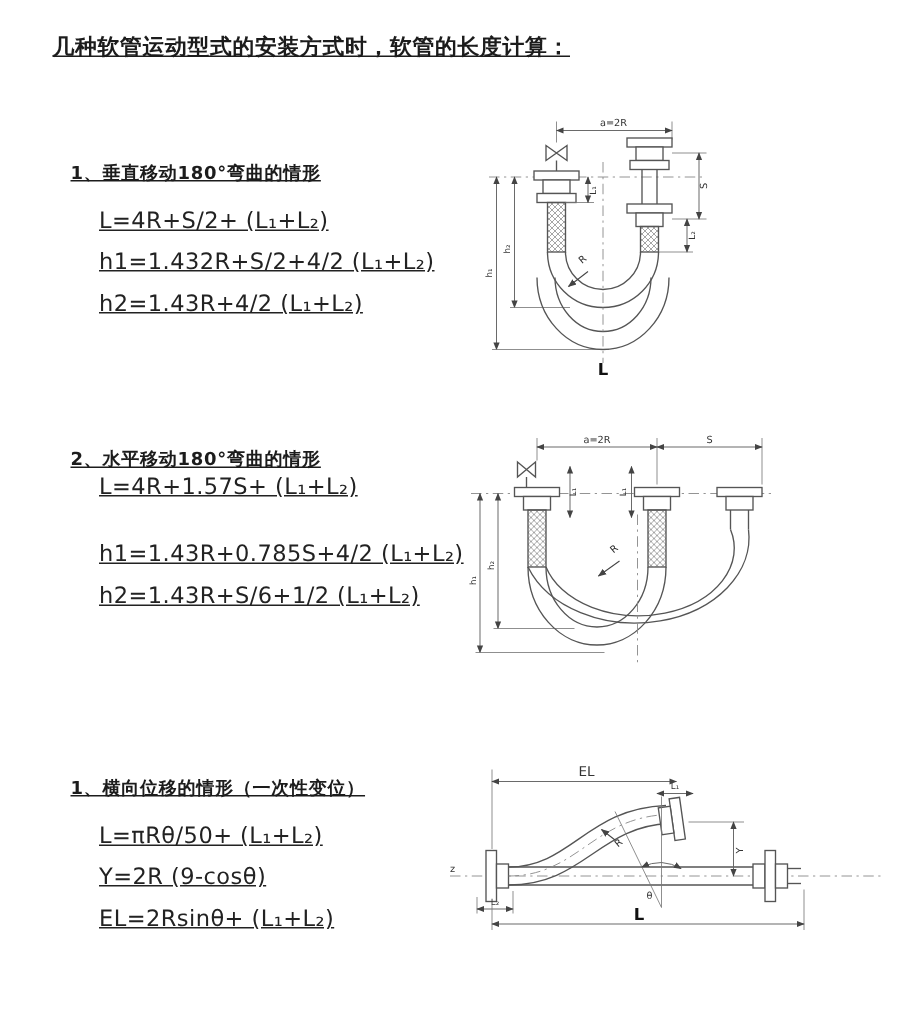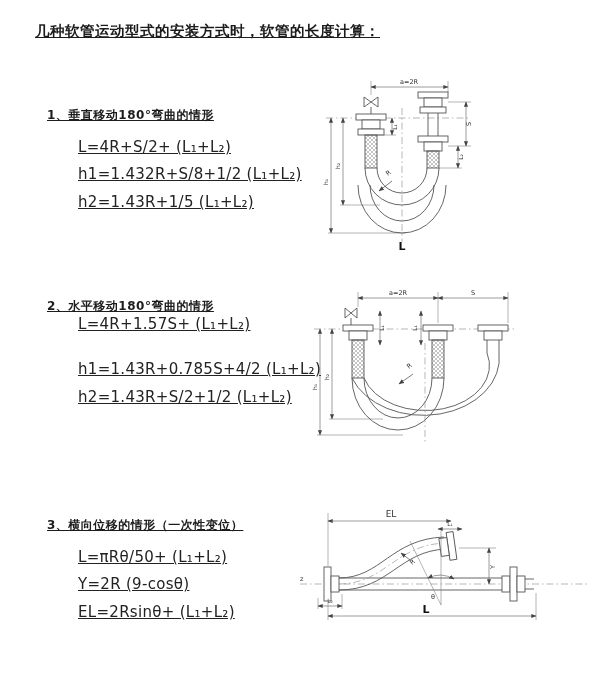--- a/index.html
+++ b/index.html
@@ -1,49 +1,49 @@
 <!DOCTYPE html>
 <html><head>
 <meta charset="utf-8">
 <style>
   html,body{margin:0;padding:0;background:#ffffff;}
   body{width:600px;height:675px;position:relative;overflow:hidden;
        font-family:"DejaVu Sans","Liberation Sans",sans-serif;color:#1c1c1c;}
   .abs{position:absolute;text-decoration:underline;}
   .doc-title{left:35px;top:22px;font-size:14.5px;font-weight:bold;letter-spacing:.5px;}
   .sec-head{left:47px;font-size:12px;font-weight:bold;letter-spacing:.5px;}
-  .formula{left:66px;font-size:15px;letter-spacing:.3px;color:#222;margin-left:12px;}
+  .formula{left:66px;font-size:15px;letter-spacing:.3px;color:#222;}
   svg{position:absolute;overflow:visible;}
   svg text{font-family:"DejaVu Sans",sans-serif;fill:#333;}
   .part{fill:#fff;stroke:#555;stroke-width:.9;}
   .tube{stroke:#555;stroke-width:.9;fill:none;}
   .dim{stroke:#666;stroke-width:.65;fill:none;}
   .ext{stroke:#777;stroke-width:.55;fill:none;}
   .cl{stroke:#888;stroke-width:.6;stroke-dasharray:7 3 1.5 3;fill:none;}
   .lbl{font-size:6.5px;fill:#333;}
   .lbl-s{font-size:5.8px;fill:#333;}
   .lbl-b{font-size:11px;font-weight:bold;fill:#111;}
   .lead{stroke:#444;stroke-width:.7;fill:none;}
 </style>
 </head>
 <body>
 
 <div class="abs doc-title">几种软管运动型式的安装方式时，软管的长度计算：</div>
 
 <div class="abs sec-head" style="top:107px">1、垂直移动180°弯曲的情形</div>
 <div class="abs formula" style="top:138px">L=4R+S/2+ (L₁+L₂)</div>
-<div class="abs formula" style="top:165px">h1=1.432R+S/8+1/2 (L₁+L₂)</div>
-<div class="abs formula" style="top:193px">h2=1.43R+1/5 (L₁+L₂)</div>
+<div class="abs formula" style="top:165px">h1=1.432R+S/2+4/2 (L₁+L₂)</div>
+<div class="abs formula" style="top:193px">h2=1.43R+4/2 (L₁+L₂)</div>
 
 <div class="abs sec-head" style="top:298px">2、水平移动180°弯曲的情形</div>
 <div class="abs formula" style="top:315px">L=4R+1.57S+ (L₁+L₂)</div>
 <div class="abs formula" style="top:360px">h1=1.43R+0.785S+4/2 (L₁+L₂)</div>
-<div class="abs formula" style="top:388px">h2=1.43R+S/2+1/2 (L₁+L₂)</div>
-
-<div class="abs sec-head" style="top:517px">3、横向位移的情形（一次性变位）</div>
+<div class="abs formula" style="top:388px">h2=1.43R+S/6+1/2 (L₁+L₂)</div>
+
+<div class="abs sec-head" style="top:517px">1、横向位移的情形（一次性变位）</div>
 <div class="abs formula" style="top:548px">L=πRθ/50+ (L₁+L₂)</div>
 <div class="abs formula" style="top:575px">Y=2R (9-cosθ)</div>
 <div class="abs formula" style="top:603px">EL=2Rsinθ+ (L₁+L₂)</div>
 
 <svg style="left:318px;top:70px" width="265" height="190" viewBox="0 0 265 190">
   <defs>
     <marker id="a1" viewBox="0 0 10 10" refX="9" refY="5" markerWidth="8" markerHeight="8" orient="auto-start-reverse">
       <path d="M0,1 L10,5 L0,9 z" fill="#444"></path>
     </marker>
     <pattern id="br1" width="4" height="4" patternUnits="userSpaceOnUse">

